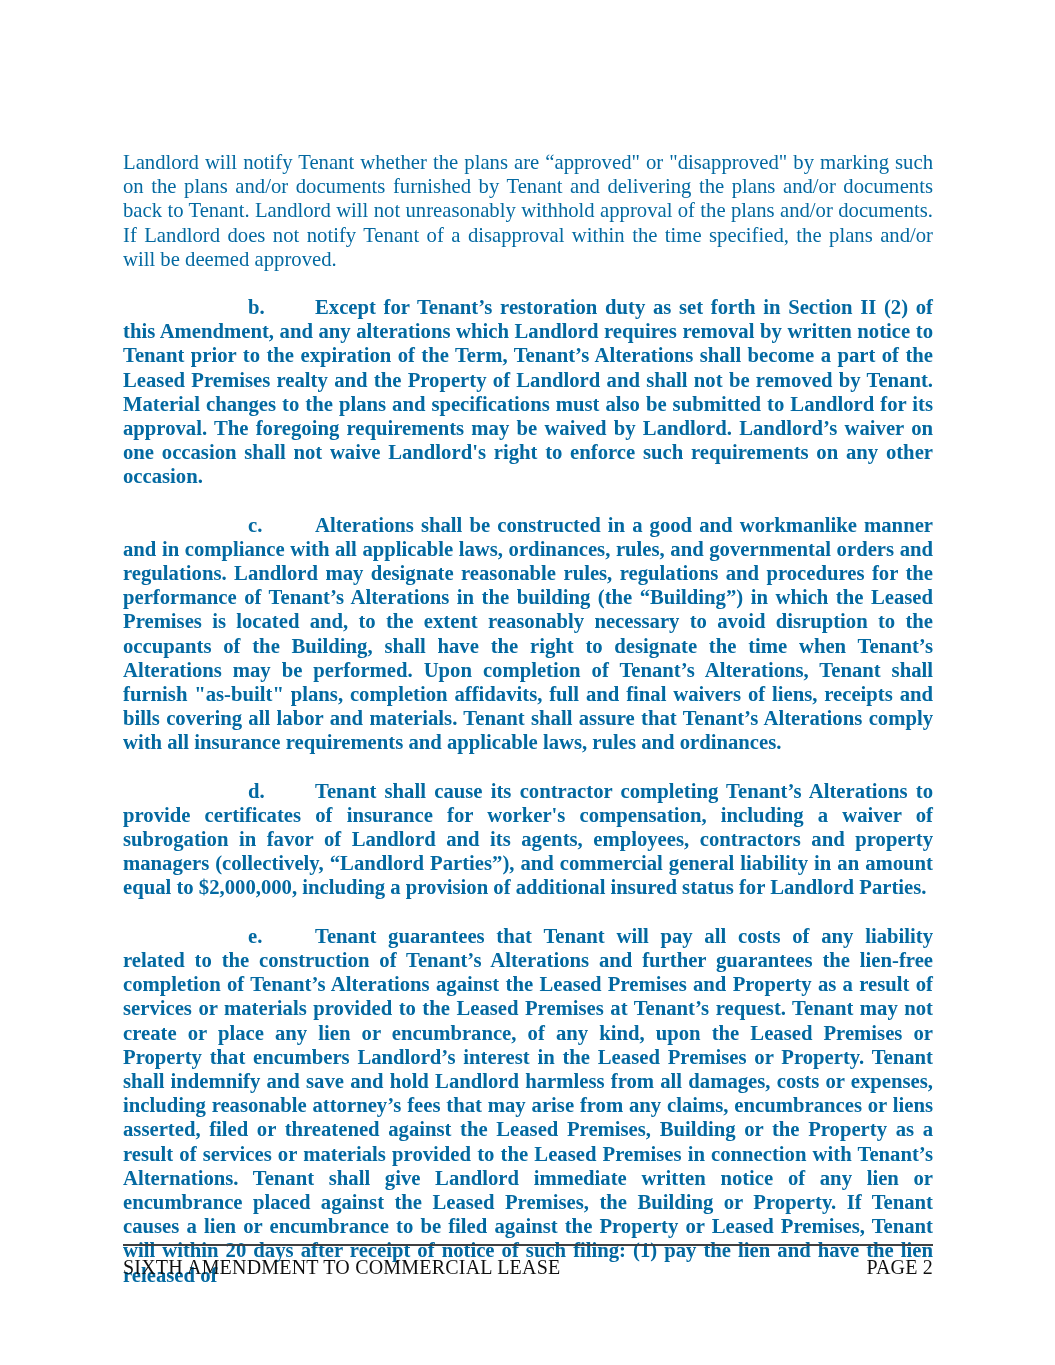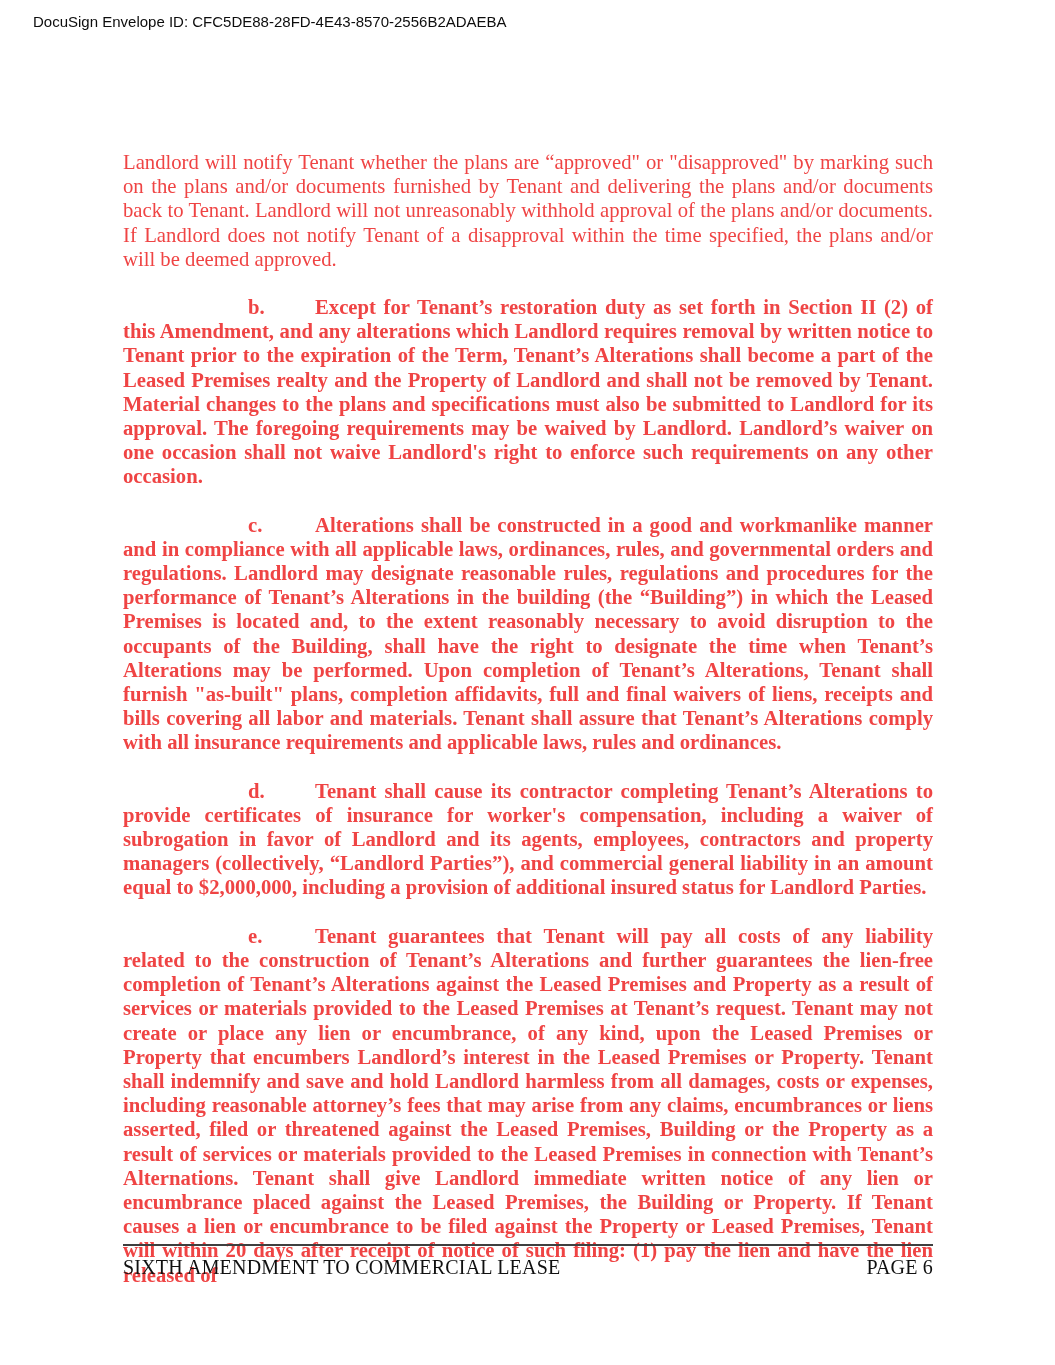--- a/index.html
+++ b/index.html
@@ -27,21 +27,21 @@
     white-space: nowrap;
   }
   .content {
     position: absolute;
     left: 123px;
     top: 150px;
     width: 810px;
     font-family: "Liberation Serif", serif;
     font-size: 20.7px;
     line-height: 24.2px;
-    color: #ef4444;
+    color: #0369a1;
   }
   p.body-par {
     margin: 0 0 24px 0;
     text-align: justify;
   }
   p.lettered {
     text-indent: 125px;
     font-weight: bold;
   }
   .plabel {
@@ -68,21 +68,20 @@
     font-size: 20px;
     color: #101010;
     letter-spacing: 0.2px;
   }
 </style>
 </head>
 <body>
 
 <div class="page">
 
-  <div class="docusign-header">DocuSign Envelope ID: CFC5DE88-28FD-4E43-8570-2556B2ADAEBA</div>
 
   <div class="content">
 
     <p class="body-par">Landlord will notify Tenant whether the plans are “approved" or "disapproved" by marking such on the plans and/or documents furnished by Tenant and delivering the plans and/or documents back to Tenant. Landlord will not unreasonably withhold approval of the plans and/or documents. If Landlord does not notify Tenant of a disapproval within the time specified, the plans and/or will be deemed approved.</p>
 
     <p class="body-par lettered">
       <span class="plabel">b.</span><span>Except for Tenant’s restoration duty as set forth in Section II (2) of this Amendment, and any alterations which Landlord requires removal by written notice to Tenant prior to the expiration of the Term, Tenant’s Alterations shall become a part of the Leased Premises realty and the Property of Landlord and shall not be removed by Tenant.  Material changes to the plans and specifications must also be submitted to Landlord for its approval. The foregoing requirements may be waived by Landlord. Landlord’s waiver on one occasion shall not waive Landlord's right to enforce such requirements on any other occasion.</span>
     </p>
 
     <p class="body-par lettered">
@@ -96,17 +95,17 @@
     <p class="body-par lettered">
       <span class="plabel">e.</span><span>Tenant guarantees that Tenant will pay all costs of any liability related to the construction of Tenant’s Alterations and further guarantees the lien-free completion of Tenant’s Alterations against the Leased Premises and Property as a result of services or materials provided to the Leased Premises at Tenant’s request. Tenant may not create or place any lien or encumbrance, of any kind, upon the Leased Premises or Property that encumbers Landlord’s interest in the Leased Premises or Property. Tenant shall indemnify and save and hold Landlord harmless from all damages, costs or expenses, including reasonable attorney’s fees that may  arise from any claims, encumbrances or liens asserted, filed or threatened against the Leased Premises, Building or the Property as a result of services or materials provided to the Leased Premises in connection with Tenant’s Alternations. Tenant shall give Landlord immediate written notice of any lien or encumbrance placed against the Leased Premises, the Building or Property. If Tenant causes a lien or encumbrance to be filed against the Property or Leased Premises, Tenant will within 20 days after receipt of notice of such filing: (1) pay the lien and have the lien released of</span>
     </p>
 
   </div>
 
   <div class="footer">
     <div class="footer-rule"></div>
     <div class="footer-row">
       <span>SIXTH AMENDMENT TO COMMERCIAL LEASE</span>
-      <span>PAGE 6</span>
+      <span>PAGE 2</span>
     </div>
   </div>
 
 </div>
 
 </body></html>

